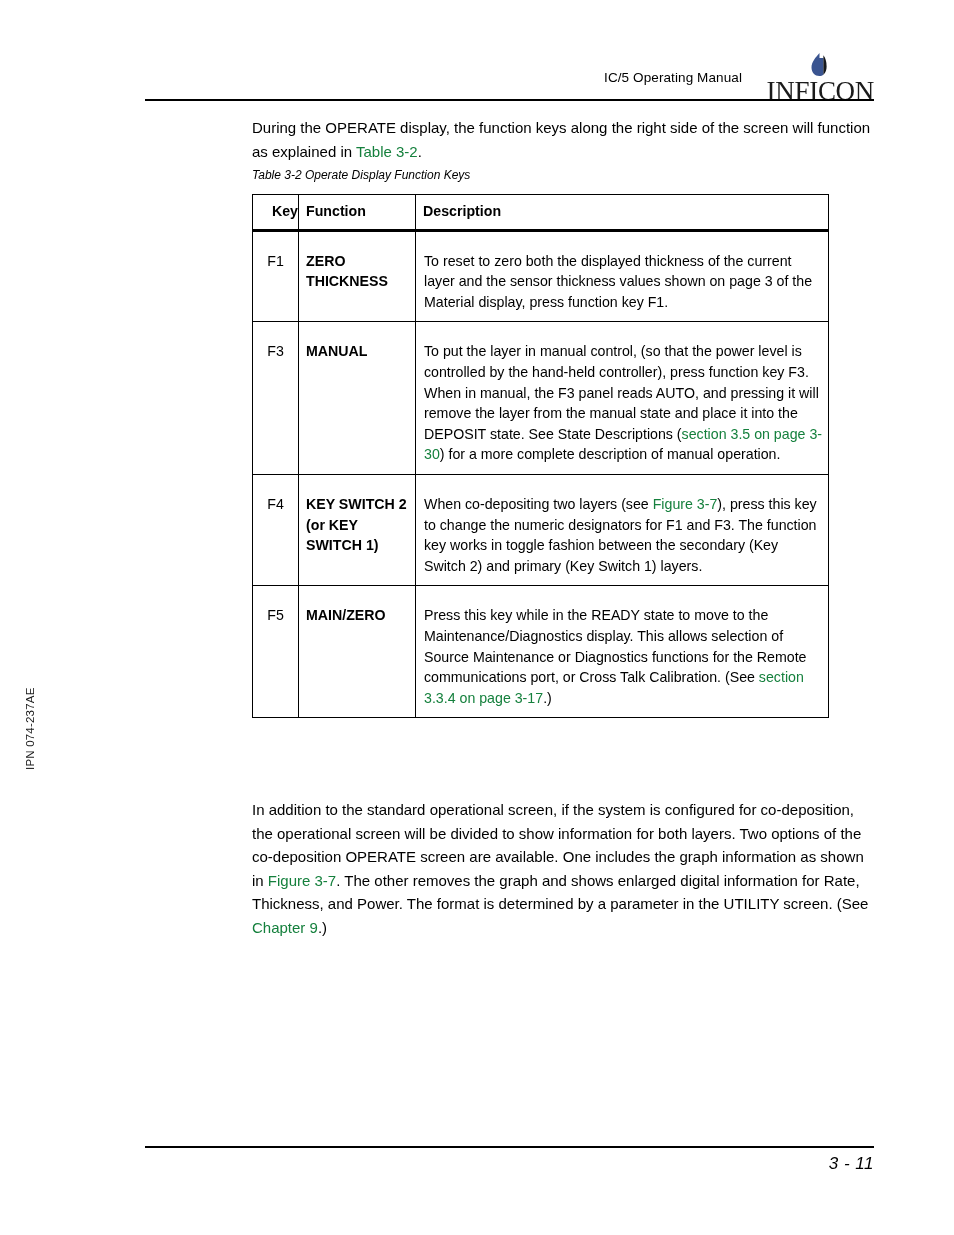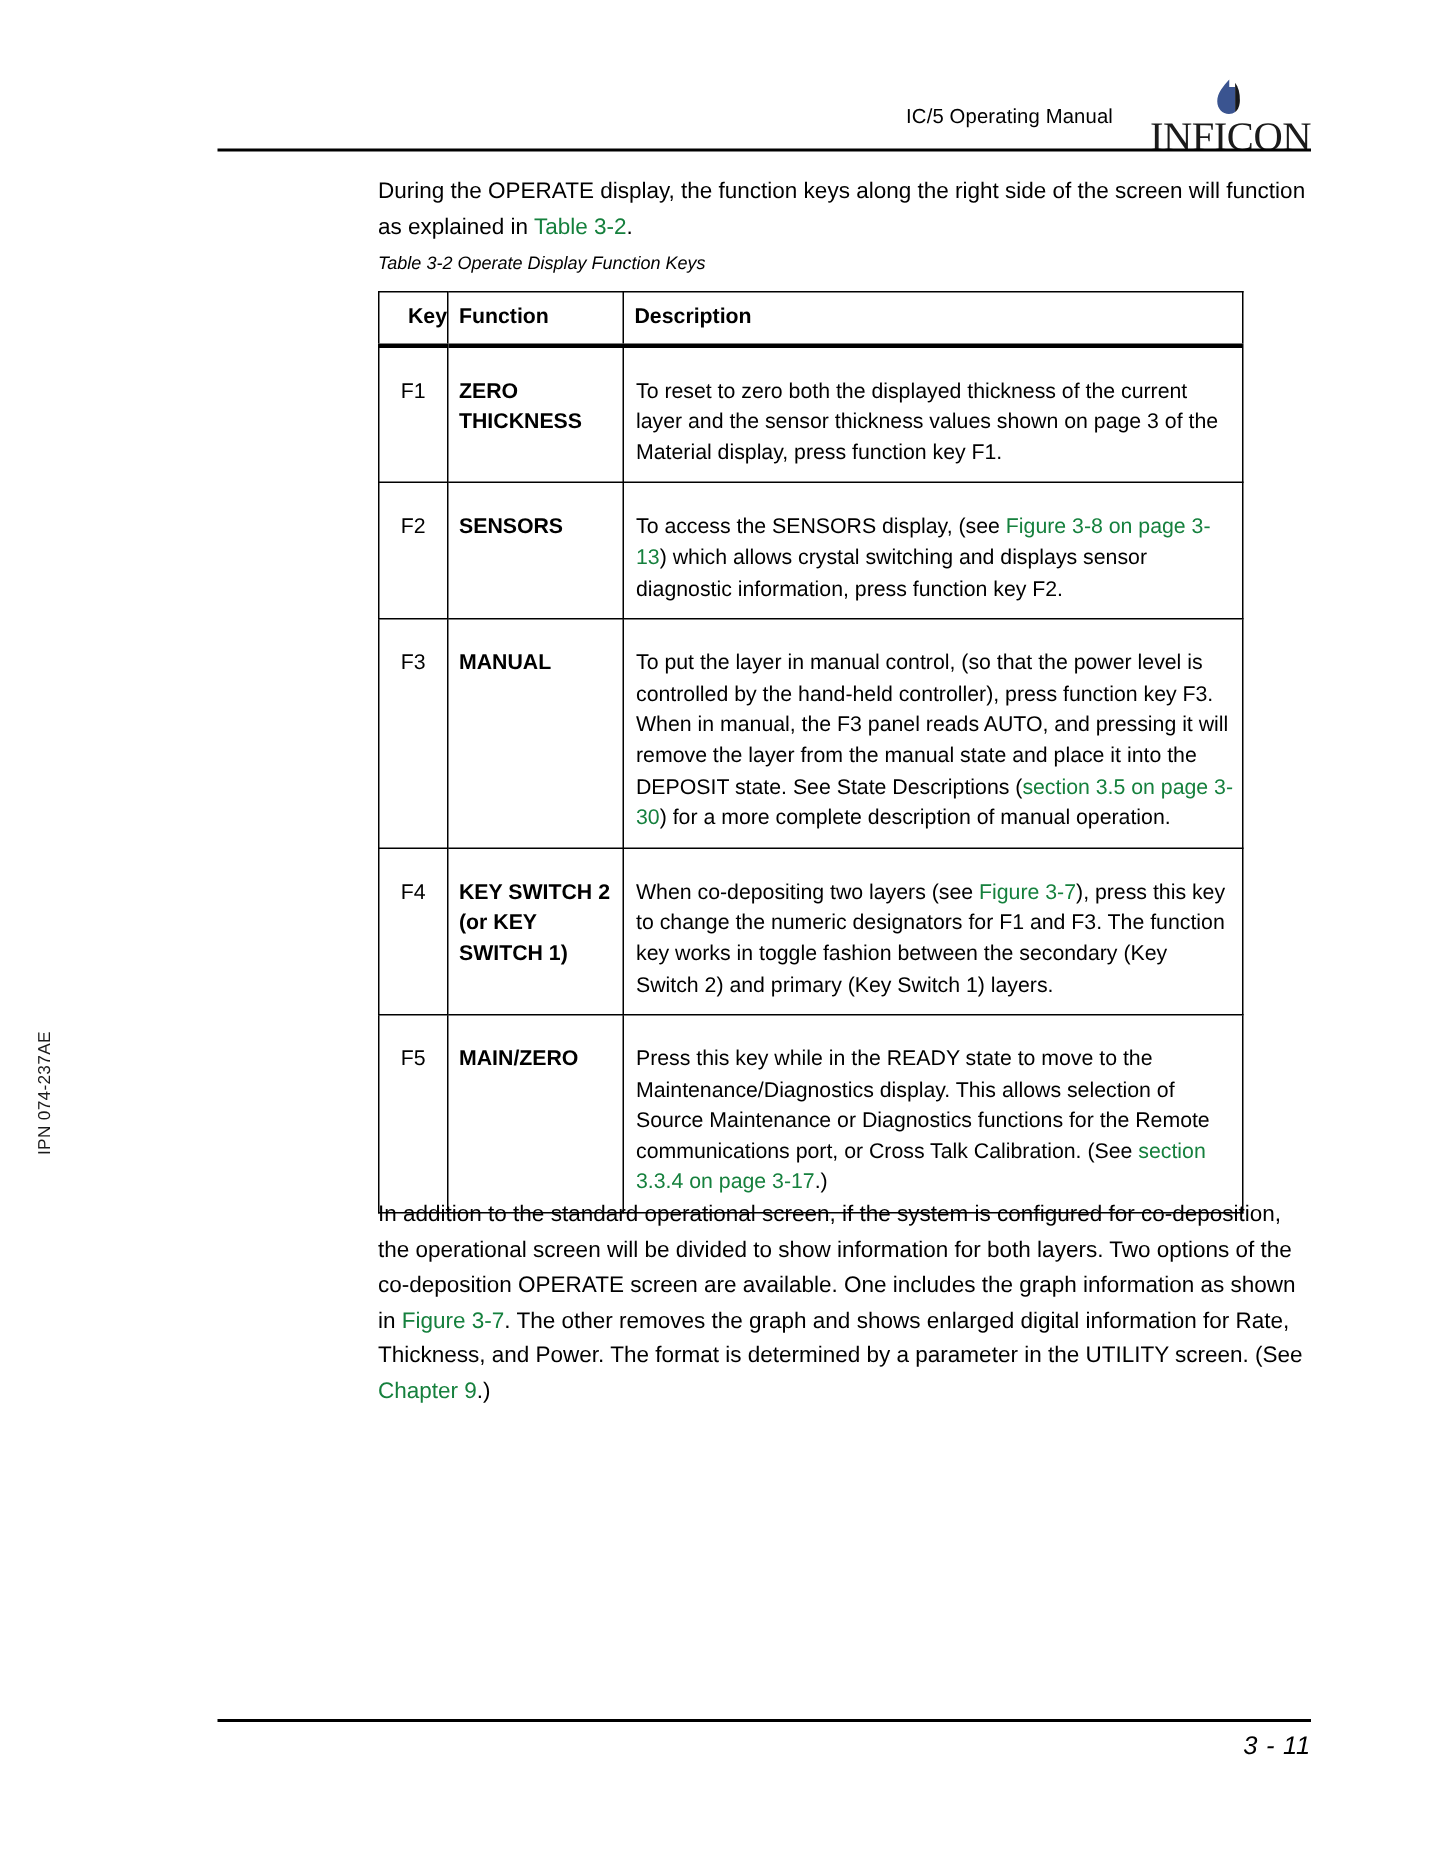--- a/index.html
+++ b/index.html
@@ -206,25 +206,20 @@
       <th>Description</th>
     </tr>
   </thead>
   <tbody id="table-body">
       <tr>
         <td class="td-key">F1</td>
         <td class="td-fn">ZERO THICKNESS</td>
         <td class="td-desc">To reset to zero both the displayed thickness of the current layer and the sensor thickness values shown on page 3 of the Material display, press function key F1.</td>
       </tr>
       <tr>
-        <td class="td-key">F2</td>
-        <td class="td-fn">SENSORS</td>
-        <td class="td-desc">To access the SENSORS display, (see <span class="link">Figure 3-8 on page 3-13</span>) which allows crystal switching and displays sensor diagnostic information, press function key F2.</td>
-      </tr>
-      <tr>
         <td class="td-key">F3</td>
         <td class="td-fn">MANUAL</td>
         <td class="td-desc">To put the layer in manual control, (so that the power level is controlled by the hand-held controller), press function key F3. When in manual, the F3 panel reads AUTO, and pressing it will remove the layer from the manual state and place it into the DEPOSIT state. See State Descriptions (<span class="link">section 3.5 on page 3-30</span>) for a more complete description of manual operation.</td>
       </tr>
       <tr>
         <td class="td-key">F4</td>
         <td class="td-fn">KEY SWITCH 2 (or KEY SWITCH 1)</td>
         <td class="td-desc">When co-depositing two layers (see <span class="link">Figure 3-7</span>), press this key to change the numeric designators for F1 and F3. The function key works in toggle fashion between the secondary (Key Switch 2) and primary (Key Switch 1) layers.</td>
       </tr>
       <tr>

